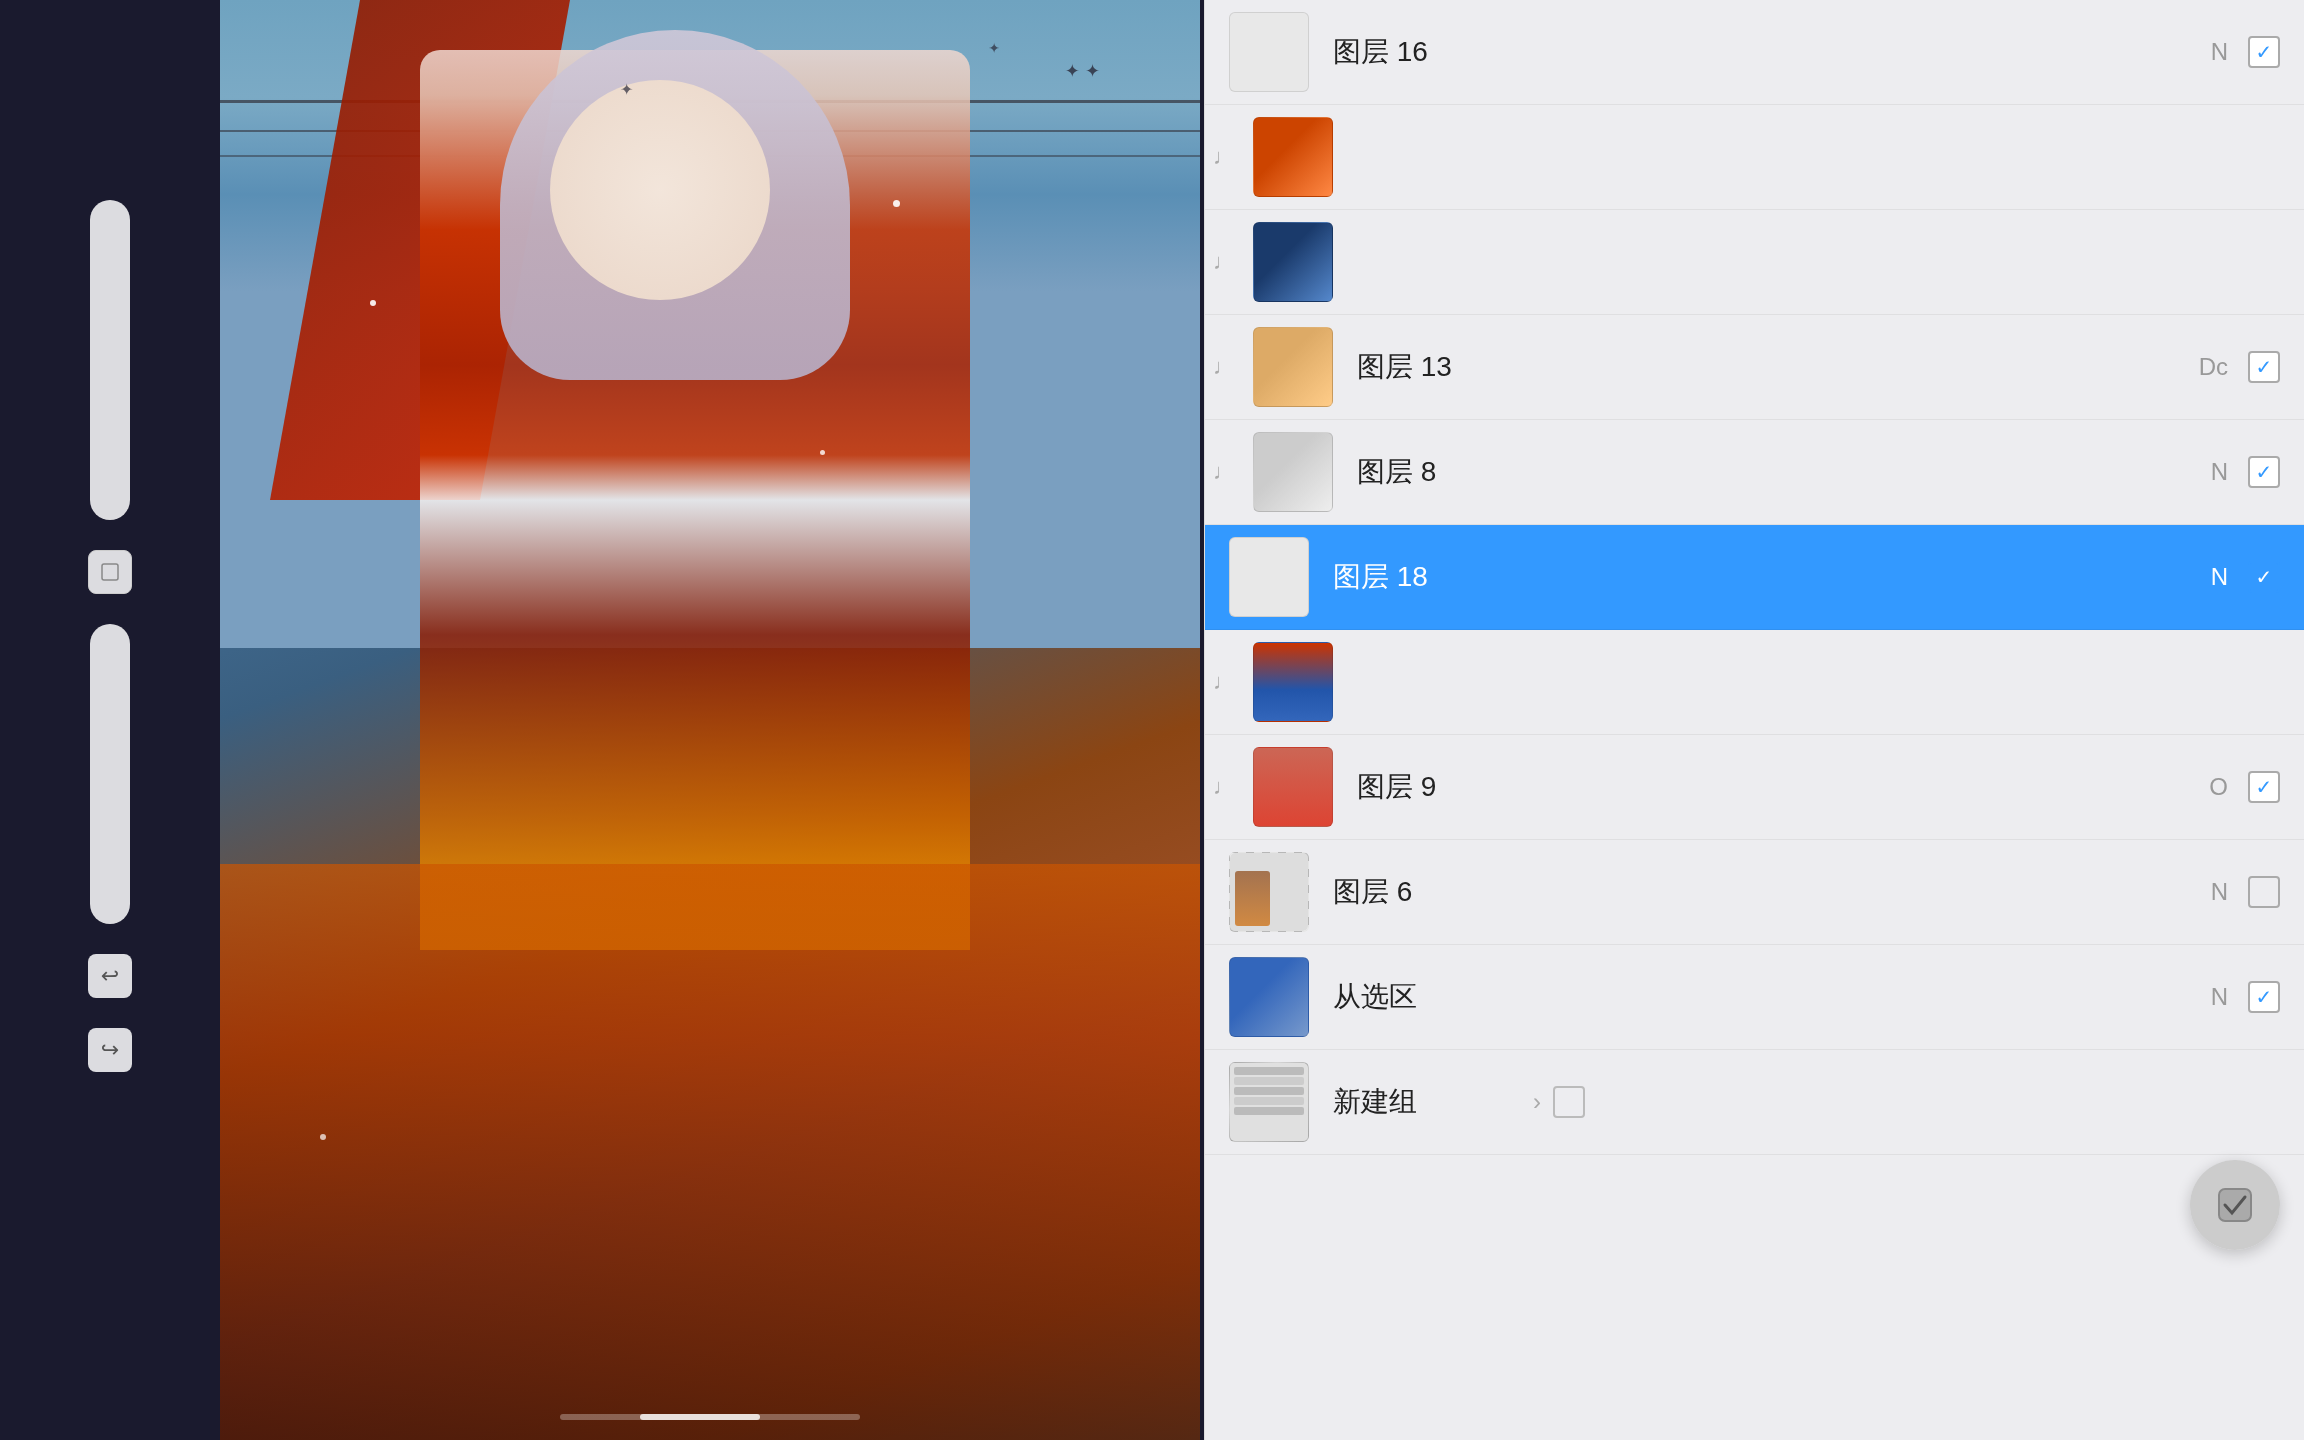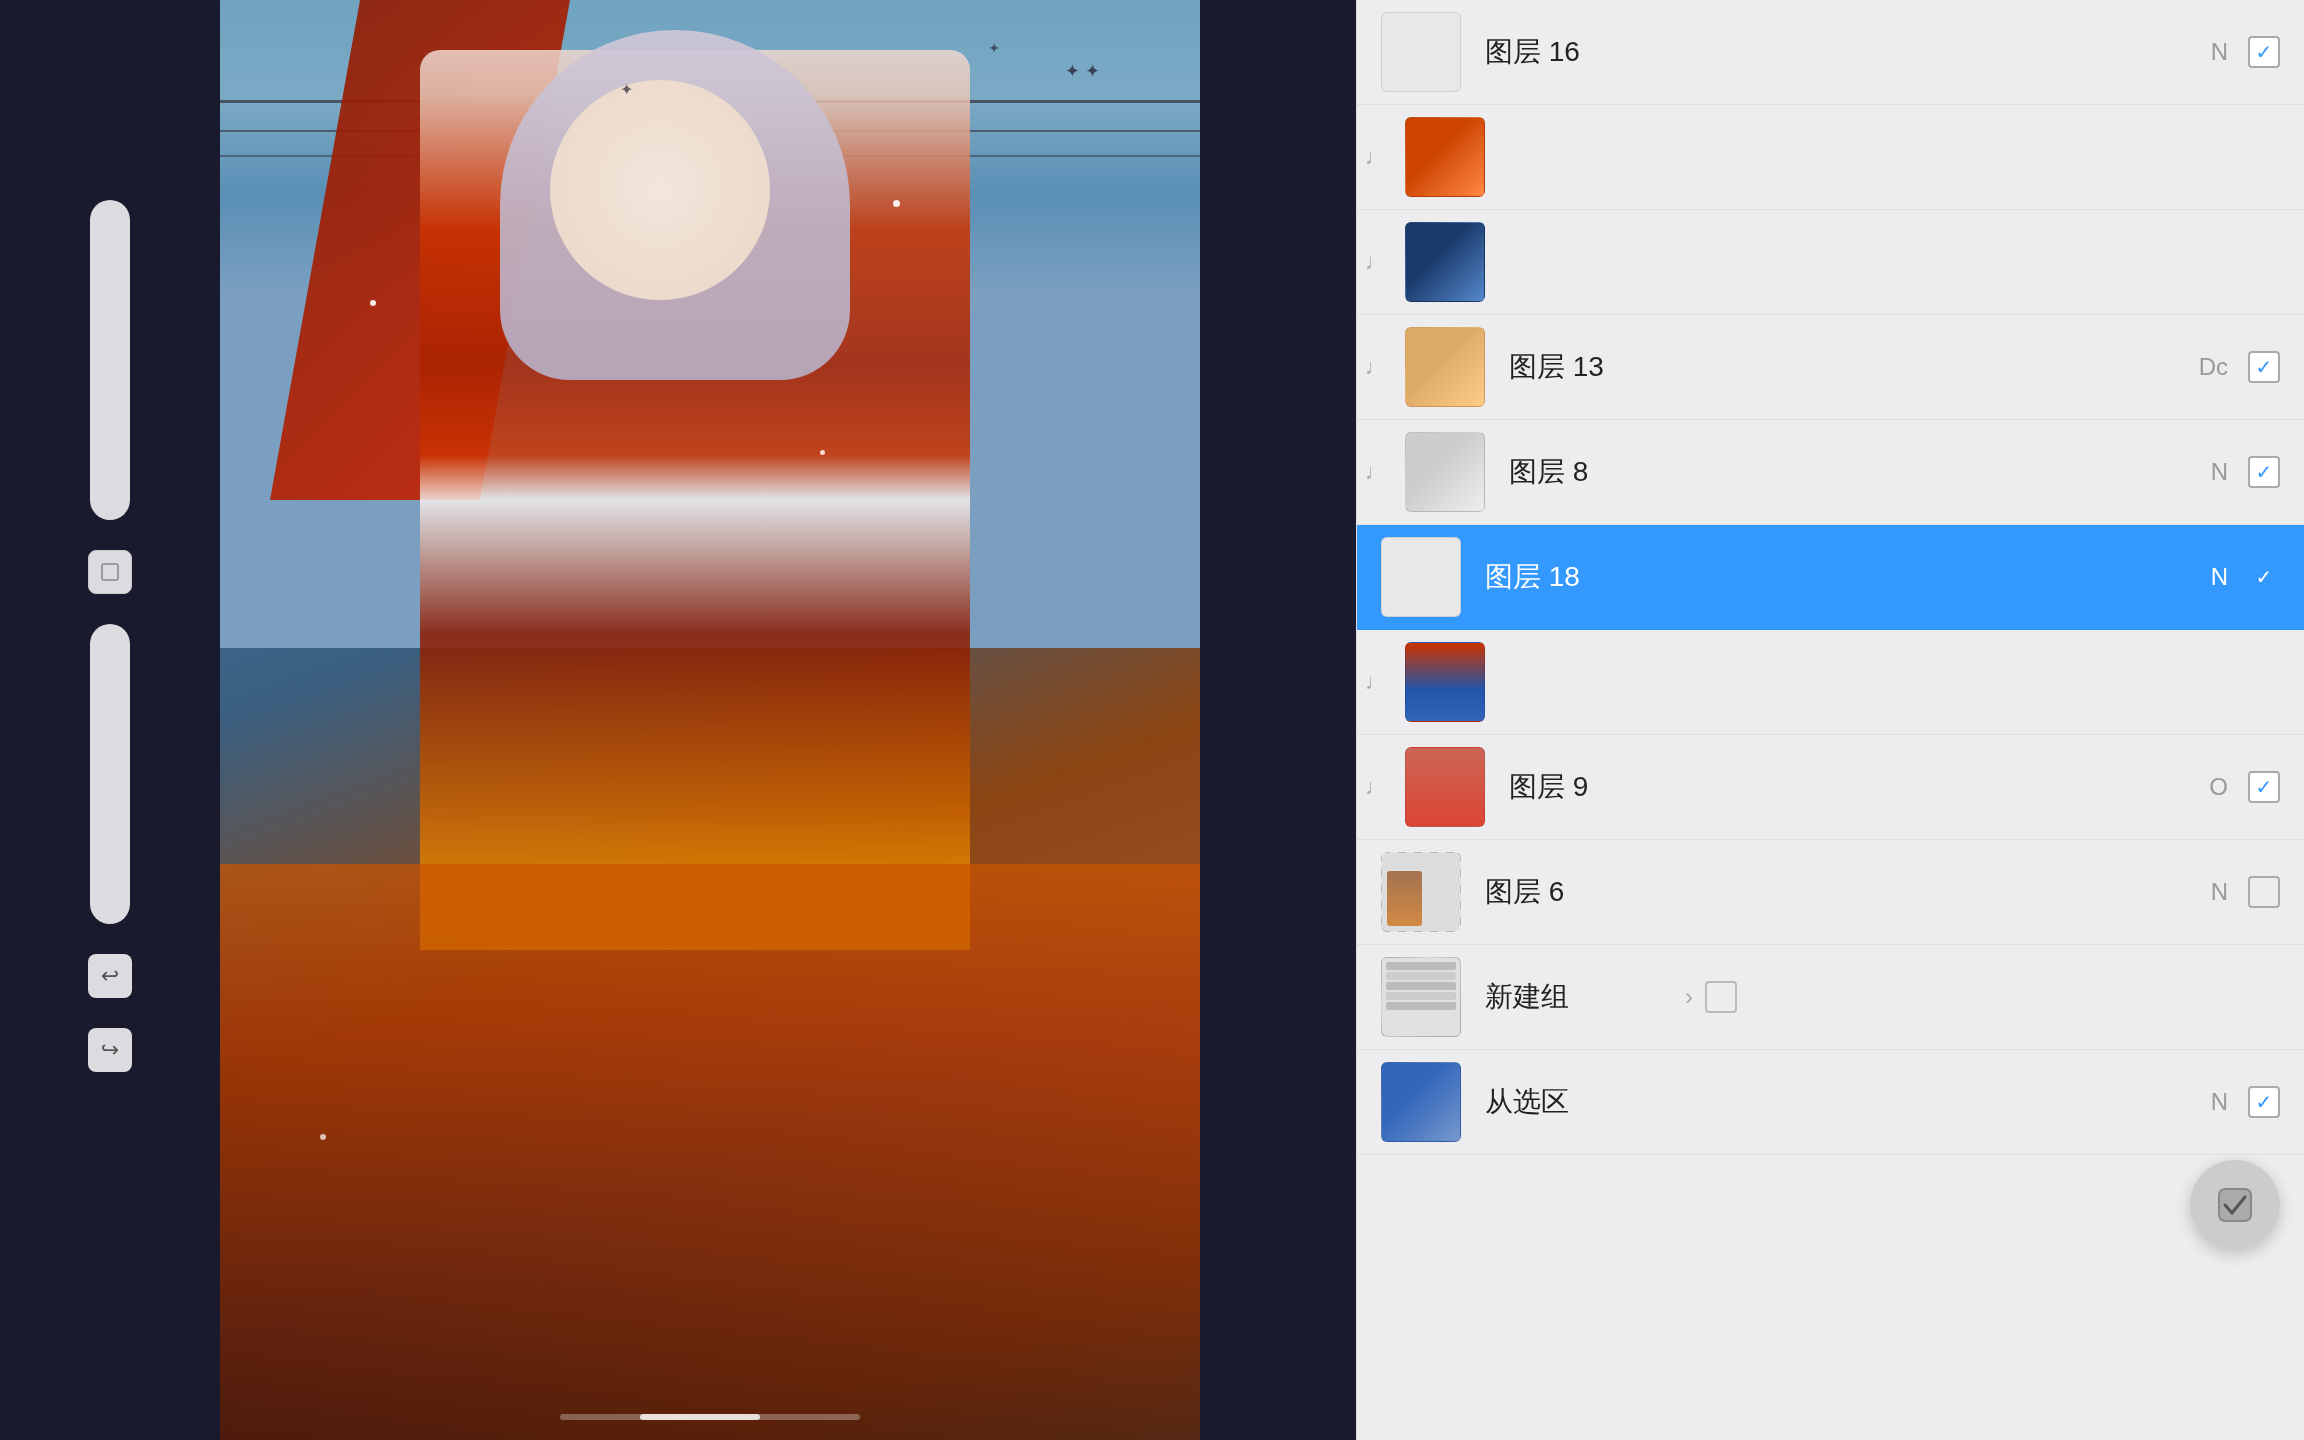--- a/index.html
+++ b/index.html
@@ -110,21 +110,21 @@
       background: rgba(255,255,255,0.8);
       border-radius: 3px;
       margin-left: 80px;
     }
 
     
     .right-panel {
       position: absolute;
       right: 0;
       top: 0;
-      width: 948px;
+      width: 1100px;
       height: 1440px;
       background: rgba(245, 245, 247, 0.97);
       border-left: 1px solid #ddd;
       overflow-y: auto;
       overflow-x: hidden;
     }
 
     .layer-list {
       padding: 0;
       margin: 0;
@@ -415,48 +415,48 @@
     </div>
     <div class="layer-info">
       <span class="layer-name">图层 6</span>
       <span class="layer-mode">N</span>
 
       <div class="layer-checkbox"></div>
     </div>
   </li>
       <li class="layer-item">
 
+    <div class="layer-thumb thumb-select" style="margin-left:0;">
+      
+    </div>
+    <div class="layer-info">
+      <span class="layer-name">从选区</span>
+      <span class="layer-mode">N</span>
+
+      <div class="layer-checkbox checked-white"></div>
+    </div>
+  </li>
+      <li class="layer-item">
+
     <div class="layer-thumb thumb-group" style="margin-left:0;">
       <div style="width:100%;height:100%;background:#e0e0e0;display:flex;flex-direction:column;gap:2px;padding:4px;">
       <div style="height:8px;background:#bbb;border-radius:2px;"></div>
       <div style="height:8px;background:#ccc;border-radius:2px;"></div>
       <div style="height:8px;background:#bbb;border-radius:2px;"></div>
       <div style="height:8px;background:#ccc;border-radius:2px;"></div>
       <div style="height:8px;background:#bbb;border-radius:2px;"></div>
     </div>
     </div>
     <div class="layer-info">
       <span class="layer-name">新建组</span>
 
       <span class="chevron-icon">›</span>
       <div class="layer-checkbox" style="border-color:#bbb;background:transparent;"></div>
     </div>
   </li>
-      <li class="layer-item">
-
-    <div class="layer-thumb thumb-select" style="margin-left:0;">
-      
-    </div>
-    <div class="layer-info">
-      <span class="layer-name">从选区</span>
-      <span class="layer-mode">N</span>
-
-      <div class="layer-checkbox checked-white"></div>
-    </div>
-  </li>
     </ul>
 
   <div class="floating-btn">
     <svg width="40" height="40" viewBox="0 0 40 40">
       <rect x="4" y="4" width="32" height="32" rx="6" fill="#aaa" stroke="#888" stroke-width="2"></rect>
       <polyline points="10,20 17,28 30,12" stroke="#555" stroke-width="3" fill="none" stroke-linecap="round"></polyline>
     </svg>
   </div>
 </div>
 

